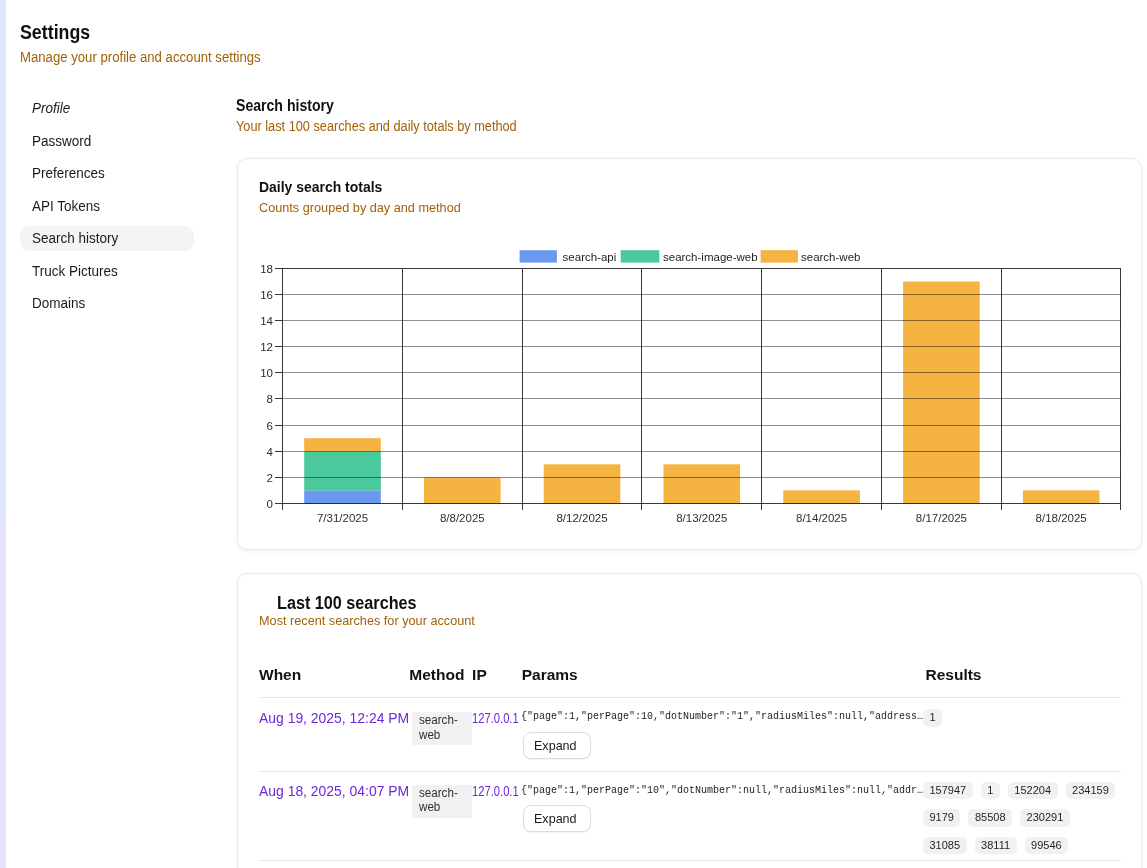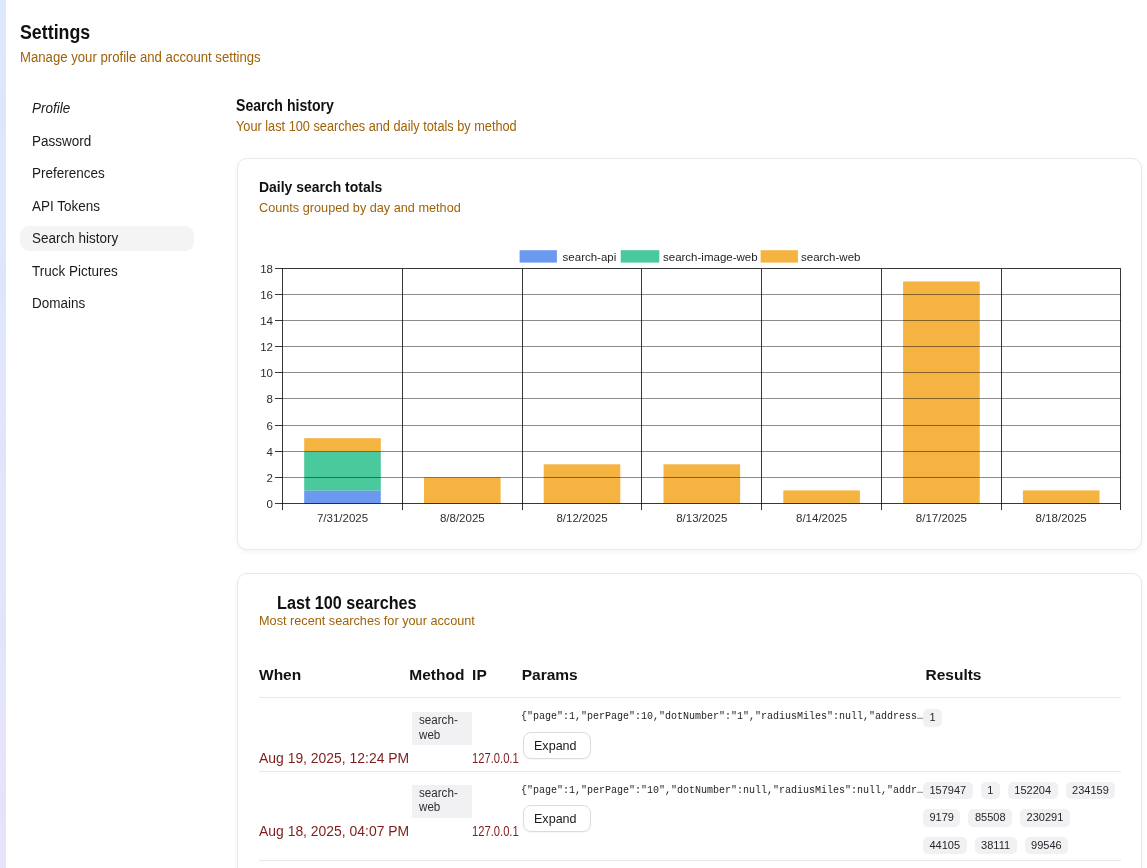--- a/index.html
+++ b/index.html
@@ -17,21 +17,21 @@
 .chipm{position:absolute;background:#f1f1f4;border-radius:1px;color:#2f2f33;
   font-size:12.5px;line-height:14.6px;padding:1px 7px 0 7px;box-sizing:border-box;}
 .chip{background:#f1f1f4;border-radius:5px;color:#26262a;font-size:11px;
   height:17.5px;line-height:17.5px;padding:0 6.5px;display:inline-block;box-sizing:border-box;}
 .btn{position:absolute;background:#fff;border:1px solid #dcdce0;border-radius:8px;
   width:68px;height:27px;box-sizing:border-box;display:flex;align-items:center;justify-content:center;
   font-size:13.5px;color:#1b1b1f;box-shadow:0 1px 1.5px rgba(0,0,0,.04);}
 .hline{position:absolute;left:259px;width:862px;height:1px;background:#e9e9ec;}
 .mono{font-family:"Liberation Mono",monospace;font-size:10px;color:#1d1d20;white-space:pre;}
 .th{position:absolute;font-size:15.5px;font-weight:600;color:#121216;line-height:20px;}
-.td{position:absolute;font-size:14.5px;color:#7f1d1d;line-height:20px;margin-top:40px;}
+.td{position:absolute;font-size:14.5px;color:#6d28d9;line-height:20px;}
 </style>
 </head>
 <body>
 <div class="panel"></div>
 
 <div class="abs" style="left:20px;top:20px;font-size:20px;line-height:24px;font-weight:700;color:#101014;"><span class="sx" style="transform:scaleX(.89);">Settings</span></div>
 <div class="abs gray" style="left:20px;top:46.6px;font-size:14px;line-height:20px;"><span class="sx" style="transform:scaleX(.94);">Manage your profile and account settings</span></div>
 
 <div class="navitem" style="top:96px;font-style:italic;">
     <span class="sx" style="transform:scaleX(.87);">Profile</span>
@@ -173,18 +173,18 @@
     <span class="chip">1</span>
     <span class="chip">152204</span>
     <span class="chip">234159</span>
 </div>
 <div class="abs" style="left:923px;top:809.2px;display:flex;gap:8px;">
   <span class="chip">9179</span>
     <span class="chip">85508</span>
     <span class="chip">230291</span>
 </div>
 <div class="abs" style="left:923px;top:836.6px;display:flex;gap:8px;">
-  <span class="chip">44105</span>
+  <span class="chip">31085</span>
     <span class="chip">38111</span>
     <span class="chip">99546</span>
 </div>
 
 <div class="hline" style="top:860px;"></div>
 
 </body></html>

